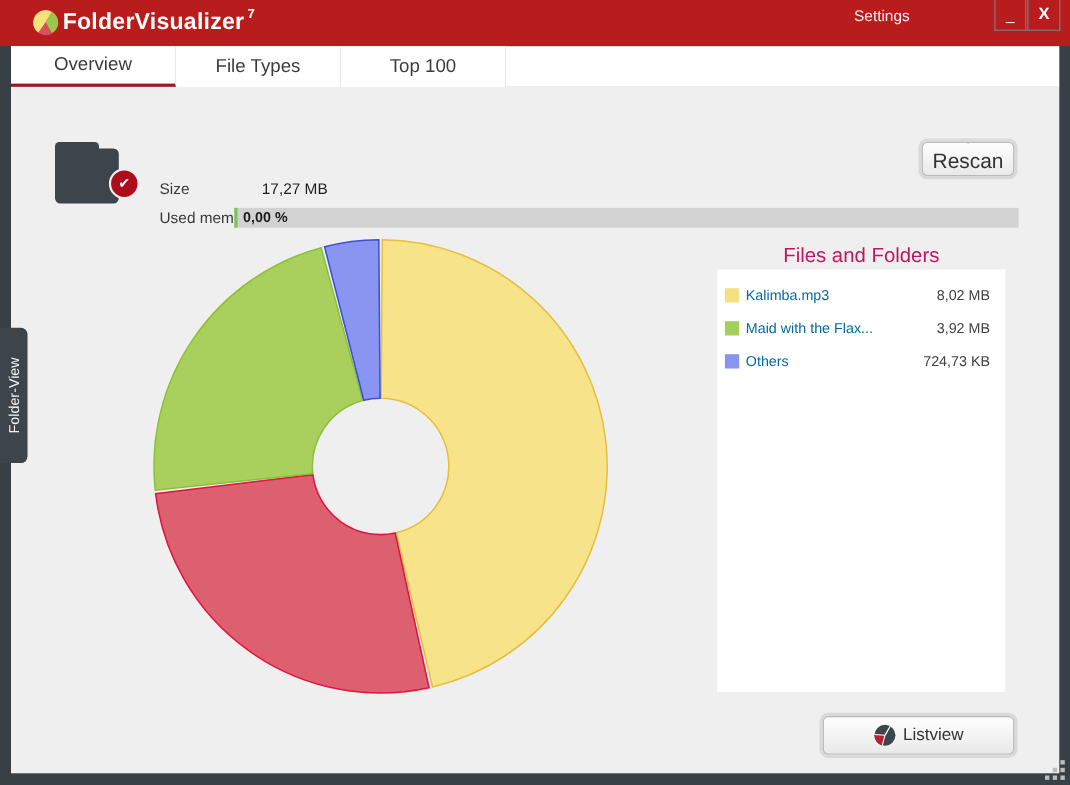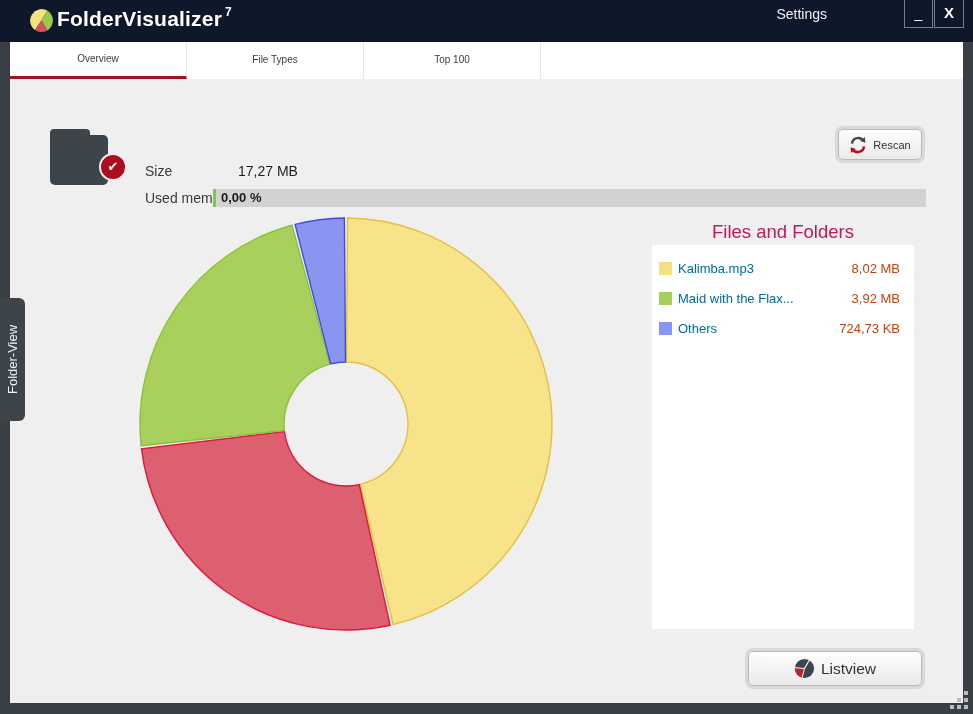--- a/index.html
+++ b/index.html
@@ -1,31 +1,31 @@
 <!DOCTYPE html>
 <html><head>
 <meta charset="utf-8">
 <style>
   * { margin:0; padding:0; box-sizing:border-box; }
   html,body { width:973px; height:714px; font-family:"Liberation Sans", sans-serif; }
   .window { position:relative; width:973px; height:714px; background:#394045; overflow:hidden; }
 
   
-  .titlebar { position:absolute; left:0; top:0; width:973px; height:42px; background:#0f172a; }
+  .titlebar { position:absolute; left:0; top:0; width:973px; height:42px; background:#b91c1c; }
   .logo { position:absolute; left:29px; top:8px; }
   .app-title { position:absolute; left:57px; top:7px; color:#ffffff; font-size:21px; font-weight:700; letter-spacing:0.2px; }
   .app-title sup { font-size:12px; font-weight:700; position:relative; top:-2px; margin-left:3px; }
   .settings-link { position:absolute; right:146px; top:6px; color:#eef0f1; font-size:14px; cursor:pointer; }
   .winbtn { position:absolute; top:0; height:28px; border:1px solid #787f84; border-top:none; color:#ffffff; text-align:center; line-height:26px; cursor:pointer; background:transparent; }
   .winbtn.min { right:40px; width:29px; font-size:14px; }
   .winbtn.close { right:9px; width:30px; font-size:15px; font-weight:700; }
 
   
   .tabbar { position:absolute; left:10px; top:42px; width:953px; height:37px; background:#ffffff; display:flex; }
-  .tab { width:177px; height:37px; line-height:35px; text-align:center; font-size:10px; color:#3c3c3c; border-right:1px solid #e7e7e7; cursor:pointer; background:#ffffff; }
+  .tab { width:150px; height:37px; line-height:35px; text-align:center; font-size:17px; color:#3c3c3c; border-right:1px solid #e7e7e7; cursor:pointer; background:#ffffff; }
   .tab.active { border-bottom:3px solid #9d1422; line-height:33px; }
 
   
   .content { position:absolute; left:10px; top:79px; width:953px; height:624px; background:#efefef; }
 
   
   .folder { position:absolute; left:37px; top:48px; width:92px; height:64px; }
   .folder .ftab  { position:absolute; left:3px; top:2px; width:40px; height:12px; background:#3d444a; border-radius:4px 4px 0 0; }
   .folder .fbody { position:absolute; left:3px; top:8px; width:58px; height:50px; background:#3d444a; border-radius:5px; }
   .folder .badge { position:absolute; left:52px; top:26px; width:28px; height:28px; background:#ad0d1d; border:2px solid #efefef; border-radius:50%; color:#ffffff; font-size:13px; line-height:24px; text-align:center; }
@@ -35,33 +35,33 @@
   .size-value { position:absolute; left:228px; top:84px; font-size:14px; color:#1f1f1f; }
   .mem-label  { position:absolute; left:135px; top:111px; font-size:14px; color:#3a3a3a; }
   .mem-bar    { position:absolute; left:203px; top:110px; width:713px; height:18px; background:#d2d2d2; }
   .mem-fill   { position:absolute; left:0; top:0; width:3px; height:18px; }
   .mem-text   { position:absolute; left:8px; top:0; font-size:13px; font-weight:600; color:#1a1a1a; line-height:18px; }
 
   
   .btn { position:absolute; display:flex; align-items:center; justify-content:center; gap:6px;
          background:linear-gradient(#fefefe,#e9e9e9); border:1px solid #b9b9b9; border-radius:5px;
          box-shadow:0 0 0 3px #d9d9d9; color:#333333; cursor:pointer; font-family:"Liberation Sans", sans-serif; }
-  .btn-rescan   { left:828px; top:50px; width:84px; height:31px; font-size:11px; }
+  .btn-rescan   { left:828px; top:50px; width:84px; height:31px; font-size:19px;flex-direction:column; }
   .btn-listview { left:738px; top:572px; width:174px; height:35px; font-size:15.5px; }
 
   
   .chart-svg { position:absolute; left:120px; top:129px; }
 
   
   .legend-title { position:absolute; left:642px; top:142px; width:262px; text-align:center; font-size:18.5px; color:#be185d; }
   .legend-panel { position:absolute; left:642px; top:166px; width:262px; height:384px; background:#ffffff; padding-top:8px; }
   .legend-row { display:flex; align-items:center; height:30px; padding:0 14px 0 7px; cursor:pointer; }
   .legend-swatch { width:13px; height:13px; margin-right:6px; flex:none; }
   .legend-name { flex:1; font-size:13px; color:#0369a1; white-space:nowrap; overflow:hidden; }
-  .legend-size { font-size:13px; color:#c2410c; }
+  .legend-size { font-size:13px; color:#404040; }
 
   
   .side-tab { position:absolute; left:0; top:298px; width:25px; height:123px; background:#3d444a; border-radius:0 6px 6px 0; cursor:pointer; }
   .side-tab span { display:block; width:25px; height:123px; writing-mode:vertical-rl; transform:rotate(180deg); text-align:center; color:#f2f3f4; font-size:13px; line-height:25px; }
 
   .grip { position:absolute; right:1px; bottom:1px; }
 </style>
 </head>
 <body>
 

